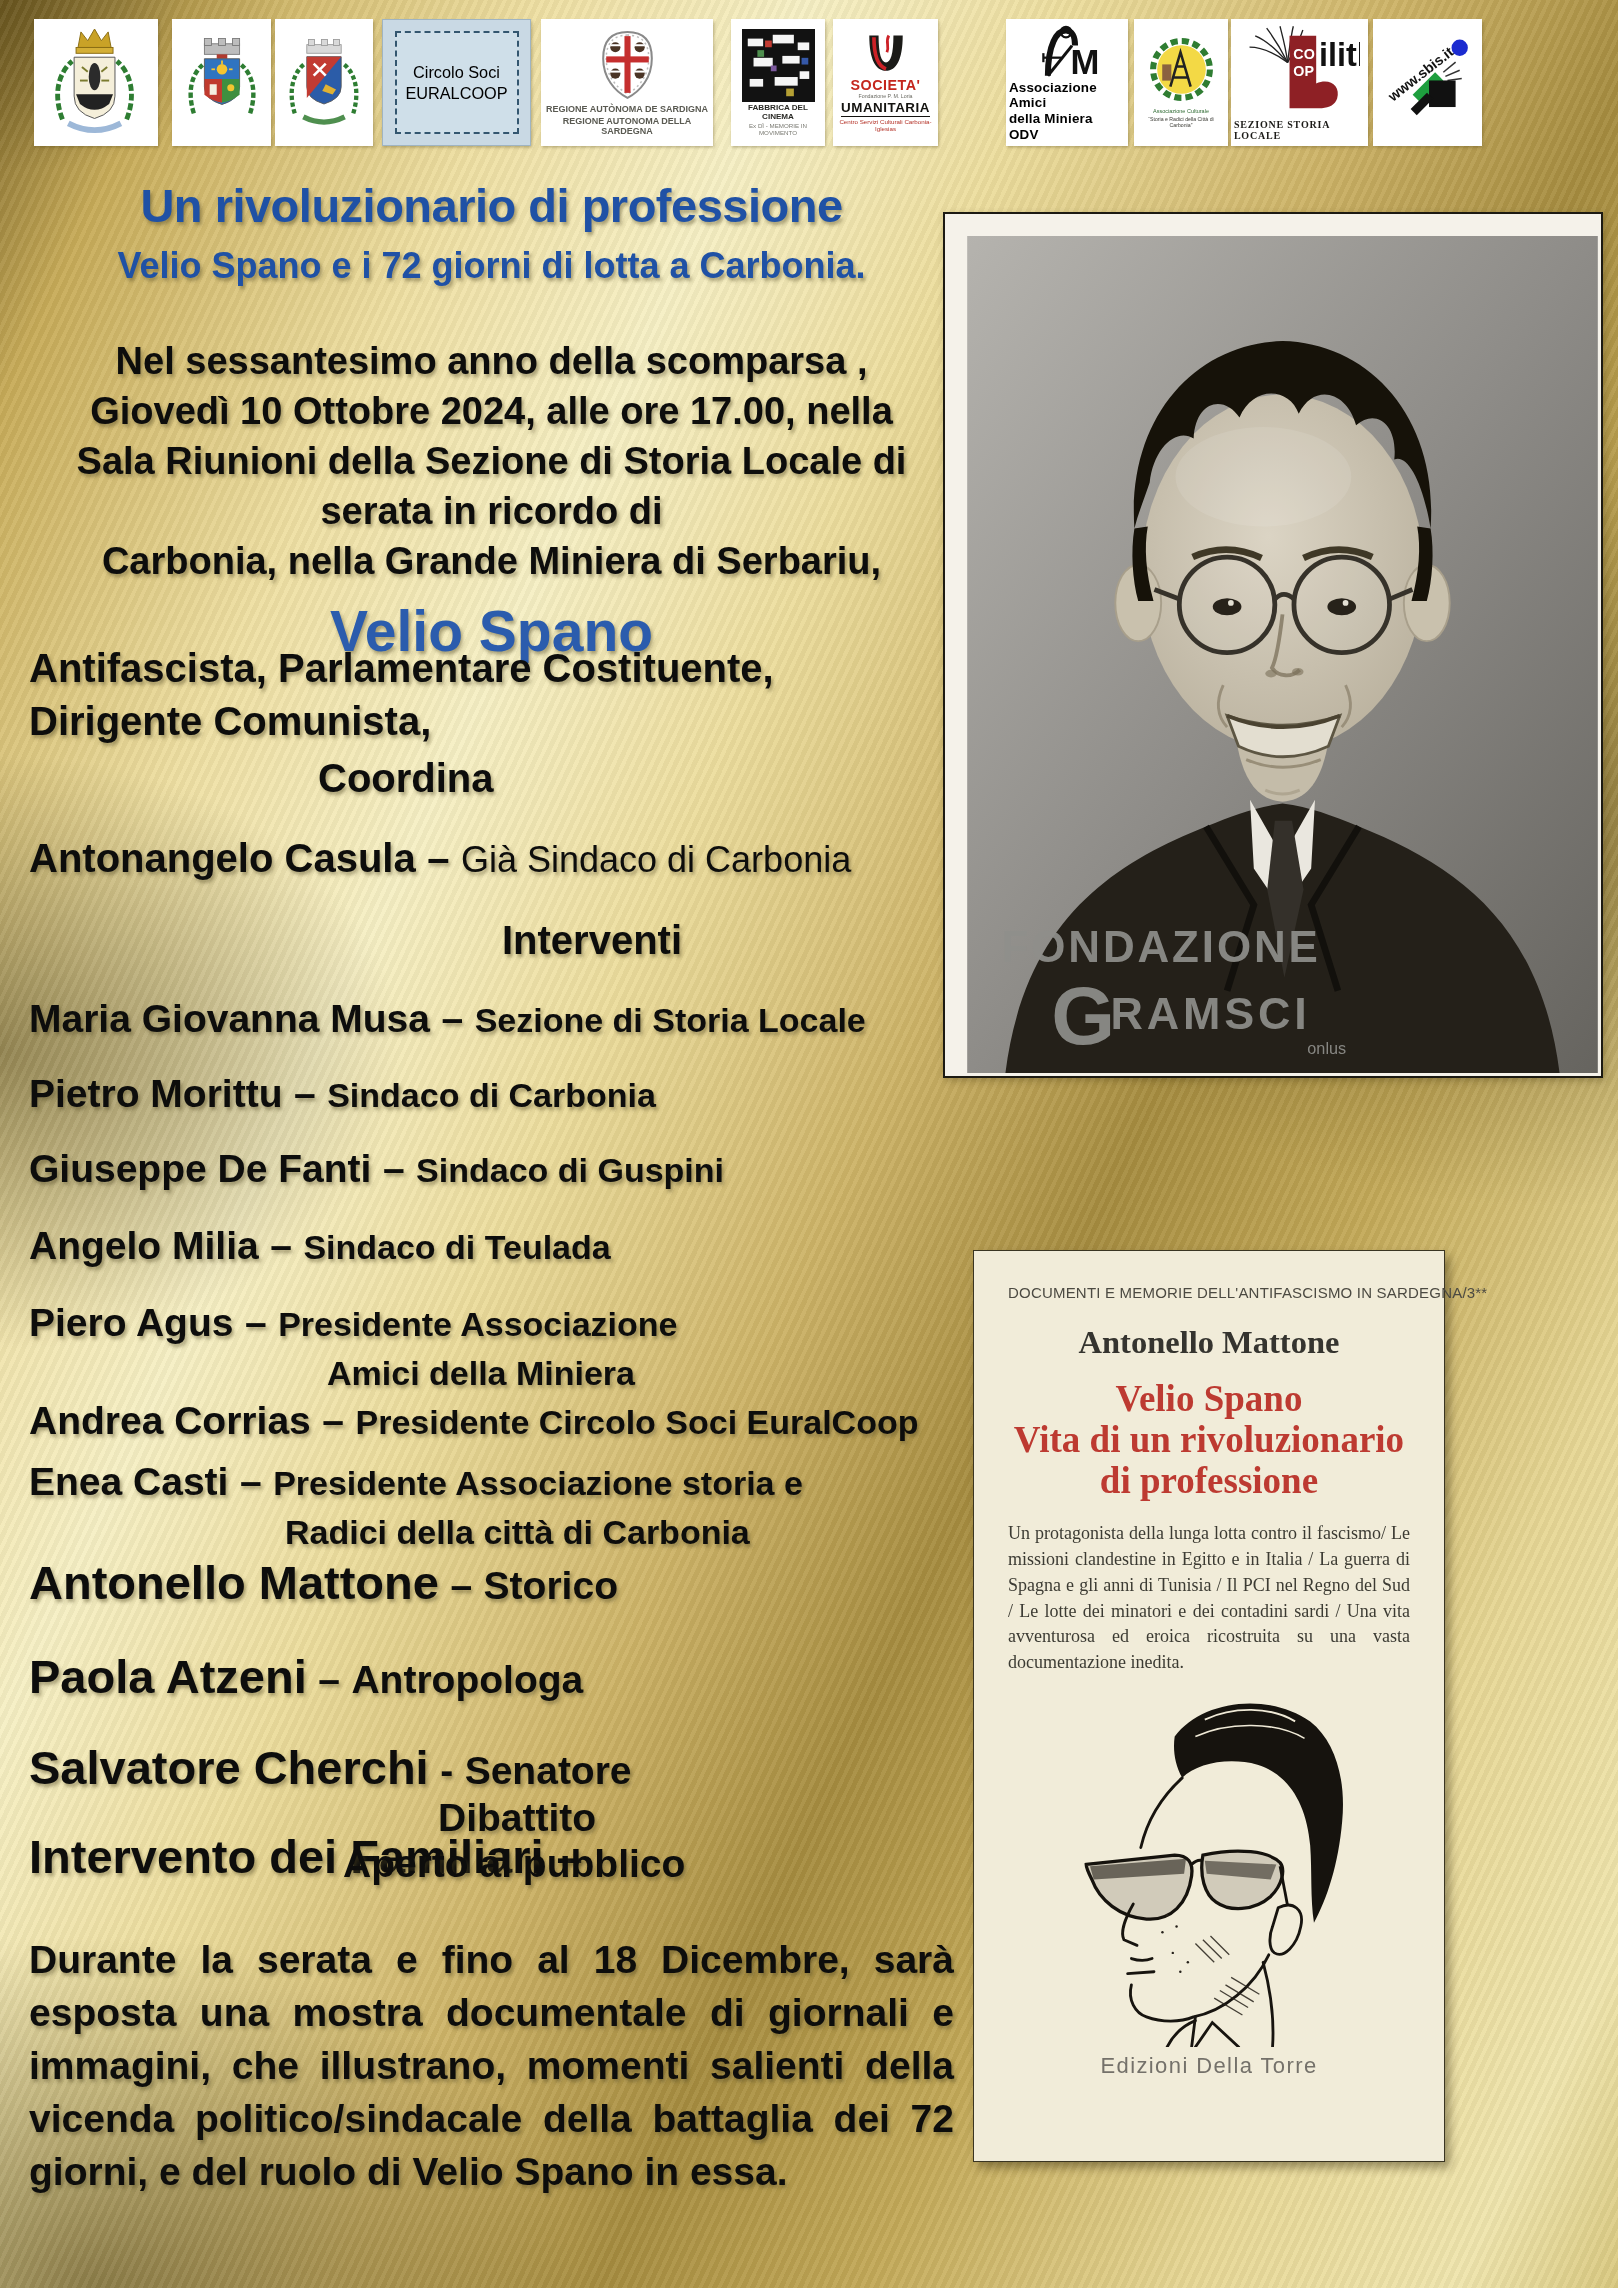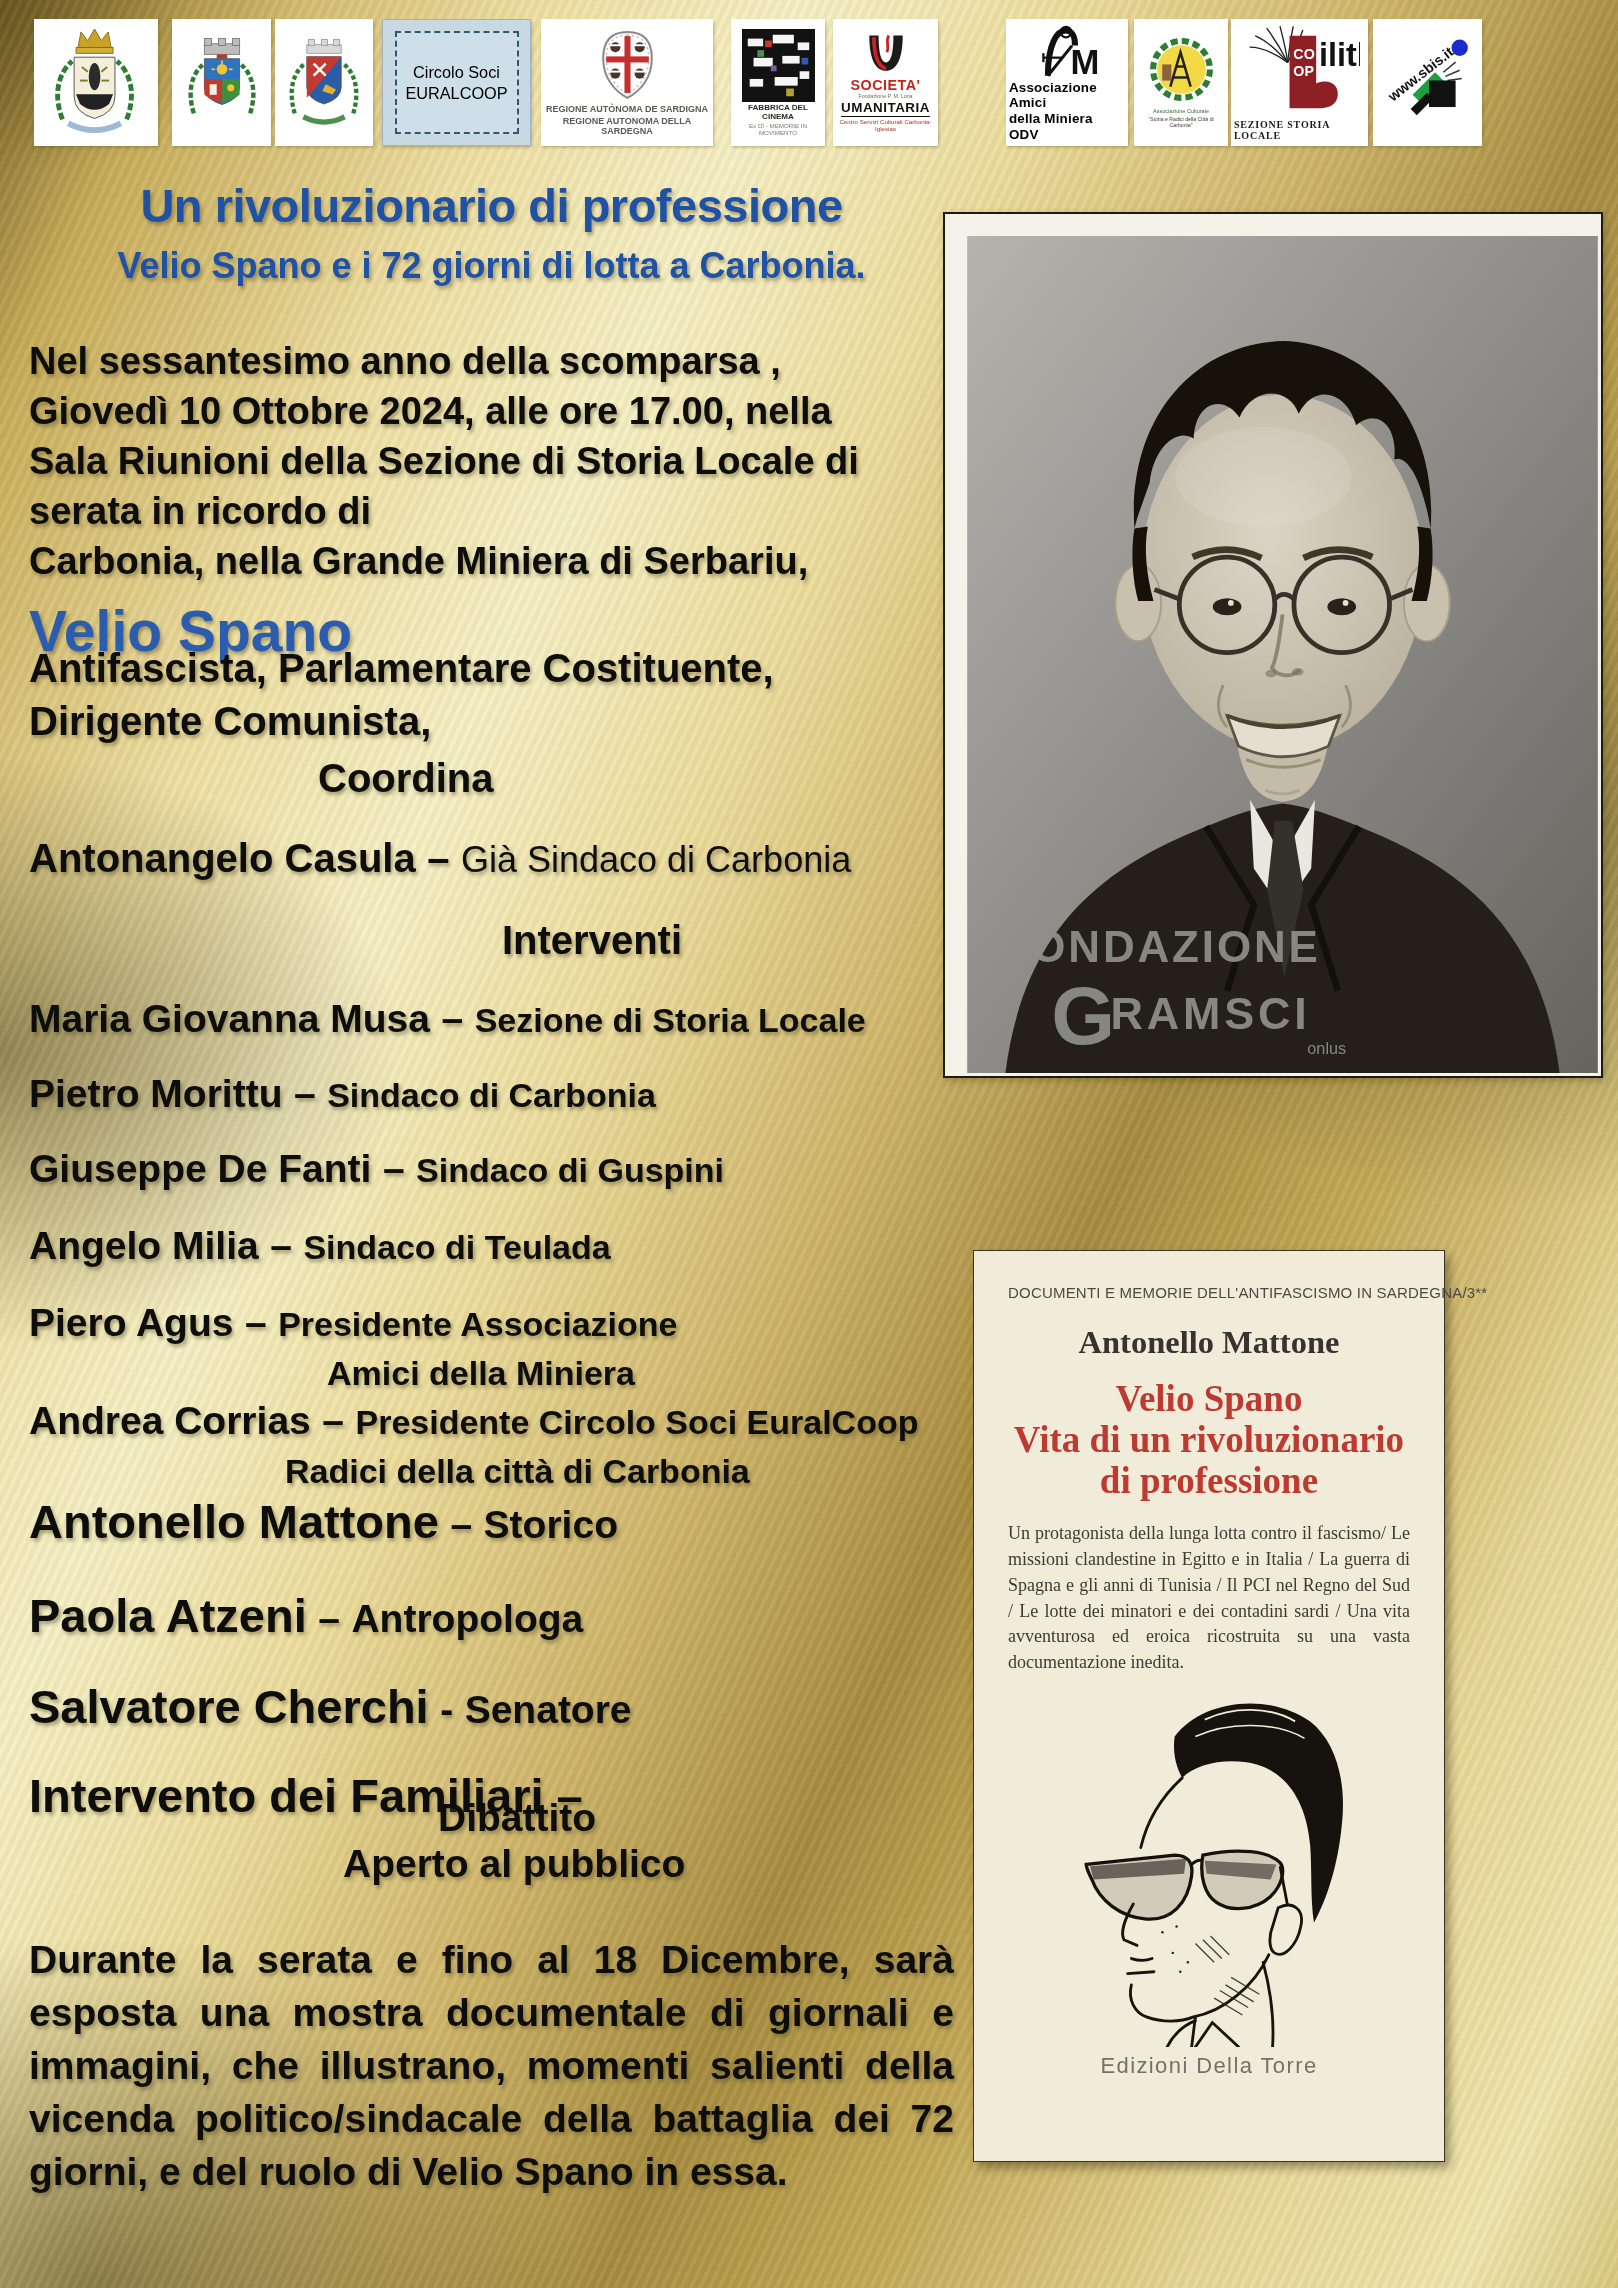--- a/index.html
+++ b/index.html
@@ -35,21 +35,21 @@
   .lil-cap{font-family:"Liberation Serif",serif;font-size:10px;color:#1c1b18;letter-spacing:0.8px;font-weight:600}
   .sr-cap{font-size:5.5px;color:#2f6b33;line-height:1.2;text-align:center}
   .sr-cap2{font-size:5.2px;color:#3a3a34;line-height:1.2;text-align:center}
 
   
   .col{position:absolute;left:29px;width:925px;color:#0d0d0c;}
   .shadowed{text-shadow:1.9px 2.9px 3.8px rgba(80,70,35,.45);}
   #blk-header{top:178px;text-align:center;}
   .title{font-size:47px;font-weight:700;color:#1f51a5;letter-spacing:-0.5px;}
   .subtitle{font-size:36px;font-weight:700;color:#1f51a5;margin-top:11.5px;}
-  #blk-intro{top:336px;text-align:left;}
+  #blk-intro{top:336px;text-align:center;}
   .intro-line{font-size:38px;font-weight:700;line-height:50px;}
   .honoree{font-size:57px;font-weight:700;color:#2b5cad;margin-top:11.5px;}
   #blk-program{top:642px;}
   .bio-line{font-size:40px;font-weight:700;line-height:53px;}
   .coordina{font-size:40px;font-weight:700;line-height:53px;padding-left:289px;margin-top:3.8px;}
   .row{white-space:nowrap;}
   .row .s-name{font-size:39px;font-weight:700;}
   .row .s-sep{font-size:39px;font-weight:700;margin:0 11.5px;}
   .row .s-role{font-size:34px;font-weight:700;}
   .row-casula{margin-top:27px;line-height:53px;}
@@ -307,20 +307,23 @@
     <div class="row speaker" style="margin-top:24px">
       <span class="s-name">Angelo Milia</span><span class="s-sep">–</span><span class="s-role">Sindaco di Teulada</span>
     </div>
     <div class="row speaker" style="margin-top:24px">
       <span class="s-name">Piero Agus</span><span class="s-sep">–</span><span class="s-role">Presidente Associazione</span>
     </div>
     <div class="cont" style="padding-left:298px">Amici della Miniera</div>
     <div class="row speaker" style="margin-top:5.7px">
       <span class="s-name">Andrea Corrias</span><span class="s-sep">–</span><span class="s-role">Presidente Circolo Soci EuralCoop</span>
     </div>
+    <div class="row speaker" style="margin-top:7.6px">
+      <span class="s-name">Enea Casti</span><span class="s-sep">–</span><span class="s-role">Presidente Associazione storia e</span>
+    </div>
     <div class="cont" style="padding-left:256px">Radici della città di Carbonia</div>
     <div class="row speaker lg" style="margin-top:3.8px">
       <span class="s-name">Antonello Mattone</span><span class="s-sep">–</span><span class="s-role">Storico</span>
     </div>
     <div class="row speaker lg" style="margin-top:29px">
       <span class="s-name">Paola Atzeni</span><span class="s-sep">–</span><span class="s-role">Antropologa</span>
     </div>
     <div class="row speaker lg" style="margin-top:26px">
       <span class="s-name">Salvatore Cherchi</span><span class="s-sep">-</span><span class="s-role">Senatore</span>
     </div>

